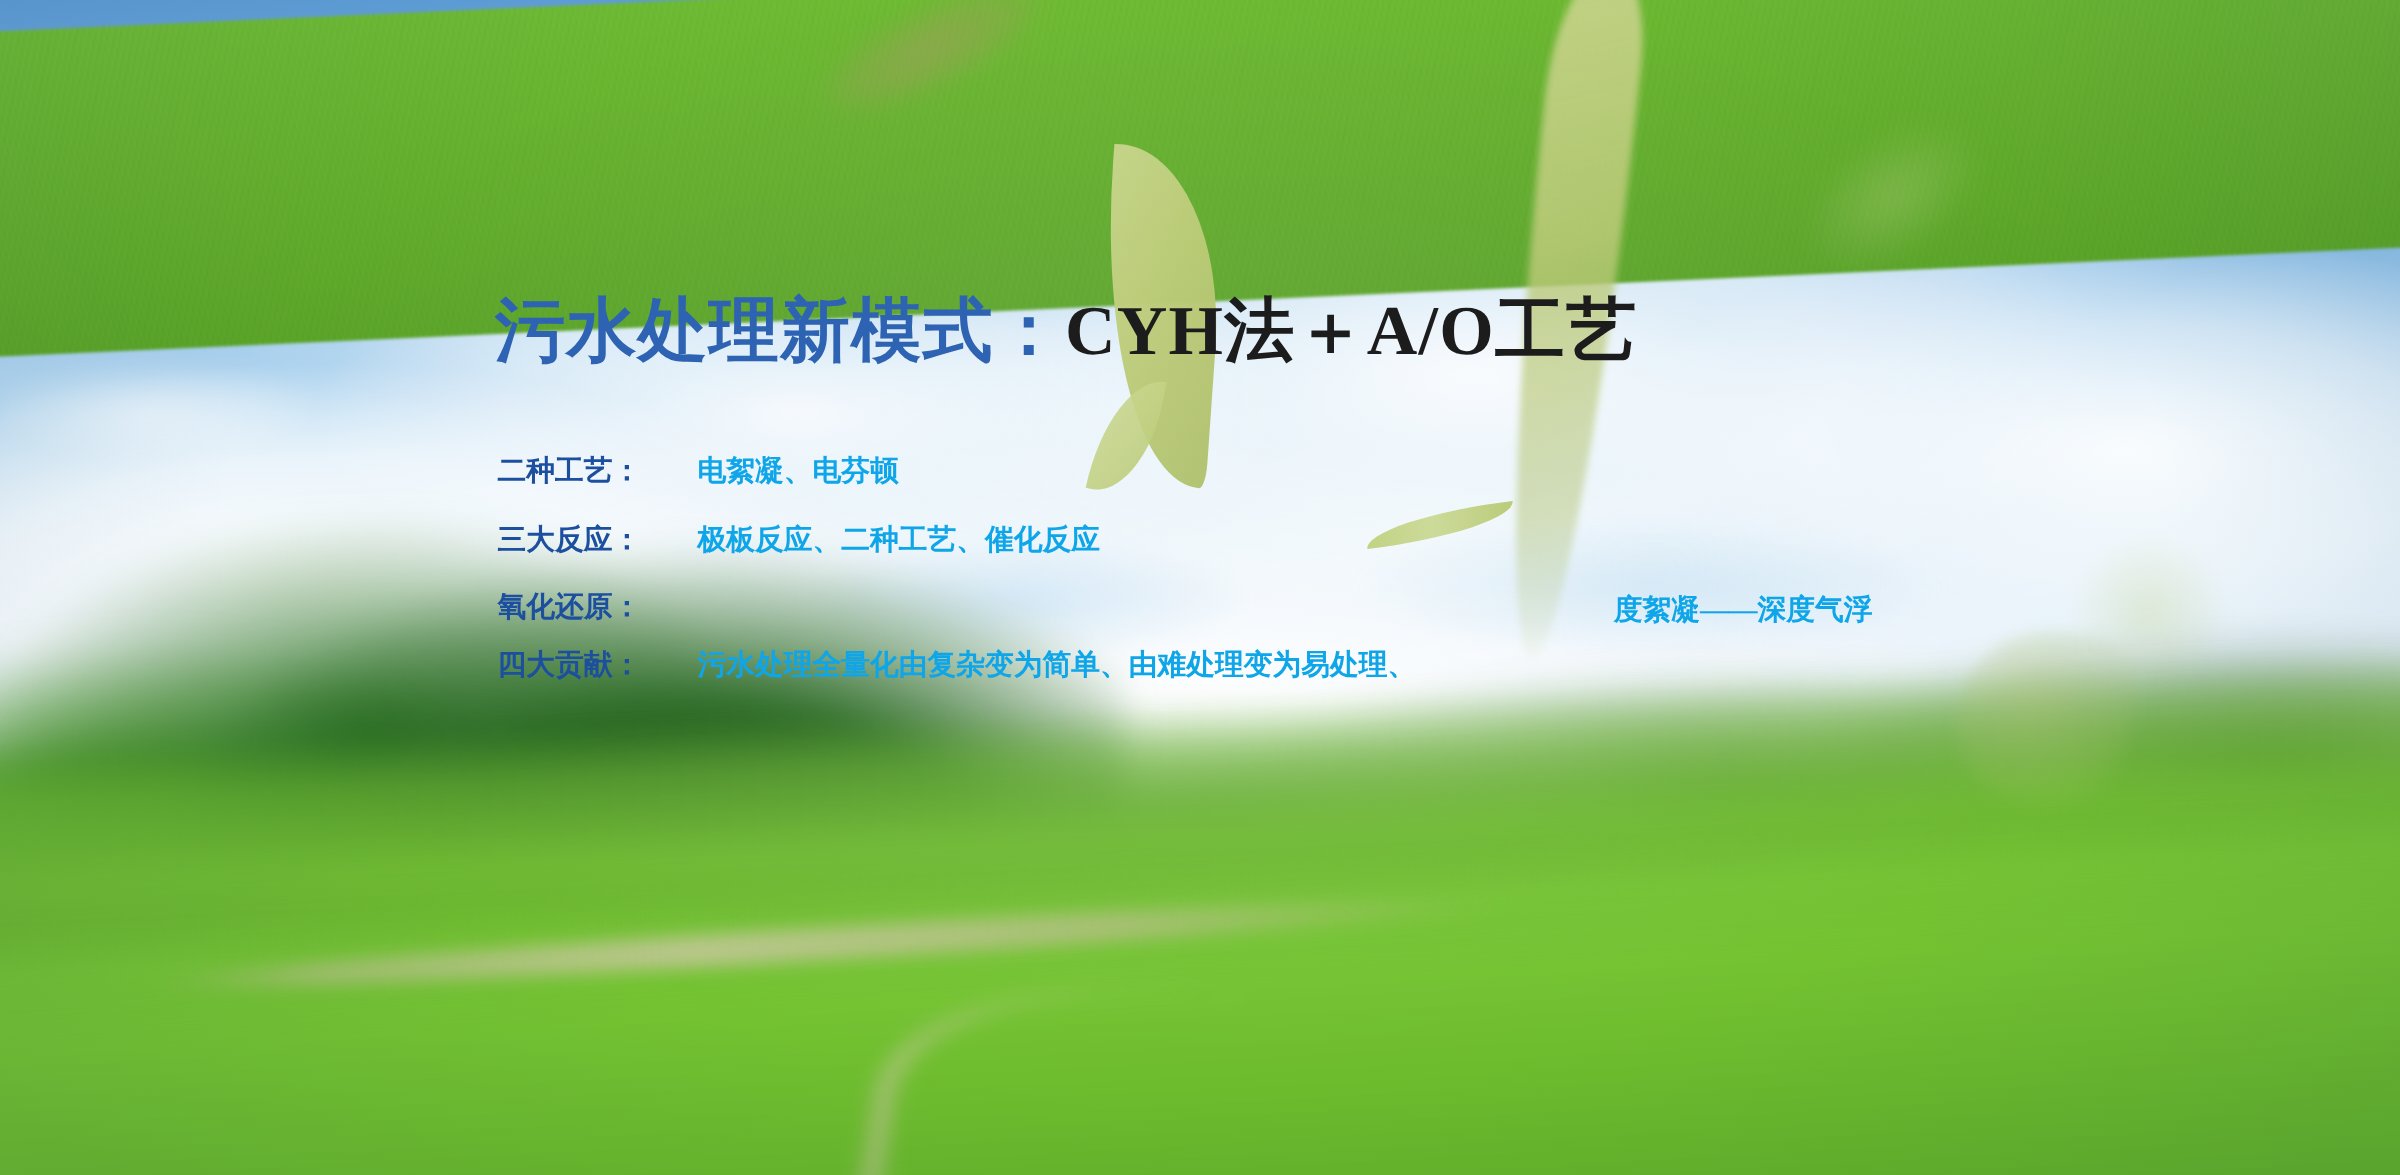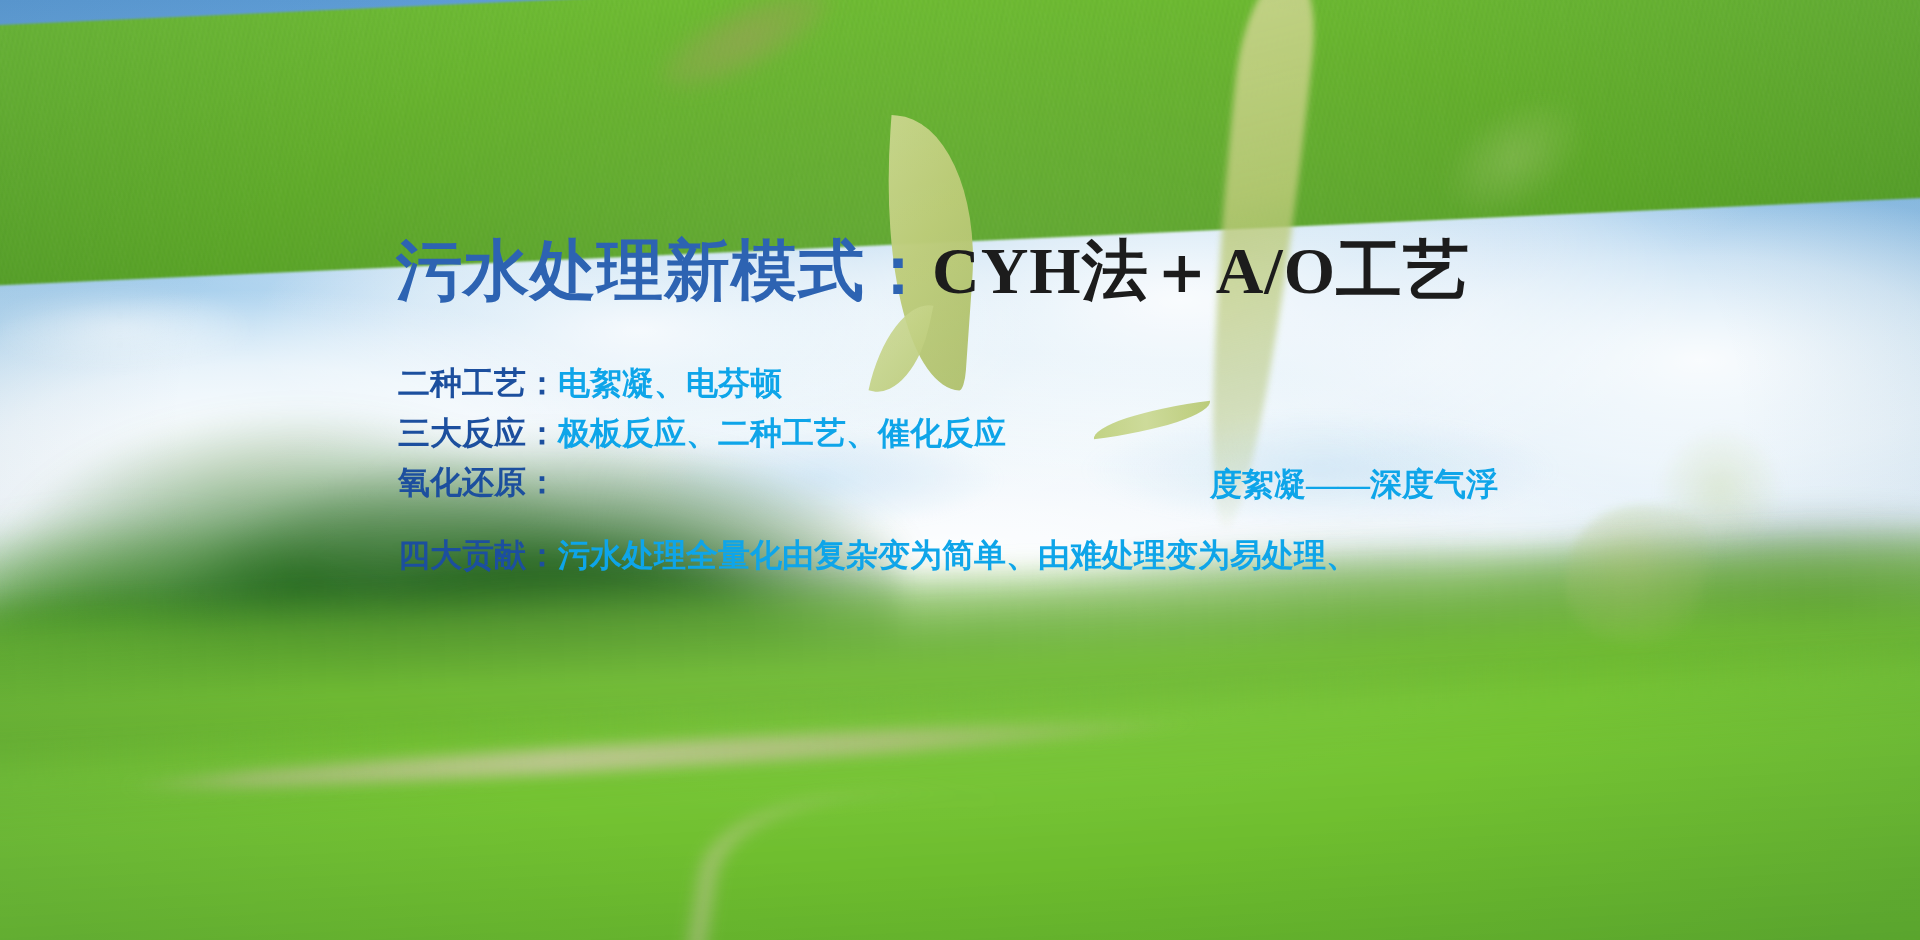--- a/index.html
+++ b/index.html
@@ -279,61 +279,61 @@
     left: 0; top: 0;
     width: 1920px; height: 940px;
   }
 
   .headline {
     position: absolute;
     left: 396px;
     top: 236px;
     font-family: "Liberation Serif", "DejaVu Serif", serif;
     font-weight: bold;
-    font-size: 66px;
+    font-size: 56px;
     line-height: 1.05;
     letter-spacing: 1px;
     white-space: nowrap;
   }
   .headline .hl-blue { color: #2d63b2; }
   .headline .hl-dark { color: #1c1c1c; }
 
   .bullets {
     position: absolute;
     left: 398px;
     top: 360px;
     width: 1100px;
   }
 
   .row {
     display: flex;
     align-items: flex-start;
     font-family: "Liberation Serif", "DejaVu Serif", serif;
     font-weight: bold;
-    font-size: 32px;
+    font-size: 23px;
     line-height: 1.46;
     white-space: nowrap;
   }
-  .row + .row { margin-top: 3px; }
+  .row + .row { margin-top: 21px; }
 
   .row .label {
     color: #1c4f9e;
     flex: 0 0 auto;
     width: 160px;
   }
   .row .value {
     color: #0ea5e9;
     flex: 1 1 auto;
   }
   .row .value .cont {
     display: block;
     margin-top: 2px;
     text-align: right;
   }
-  .row.gap-before { margin-top: 24px; }
+  .row.gap-before { margin-top: 10px; }
 </style>
 </head>
 <body>
 
 <div id="slide">
 
   <div class="bg-layer sky"></div>
   <div class="bg-layer clouds"></div>
   <div class="bg-layer wisps"></div>
   <div class="bg-layer treeline"></div>

